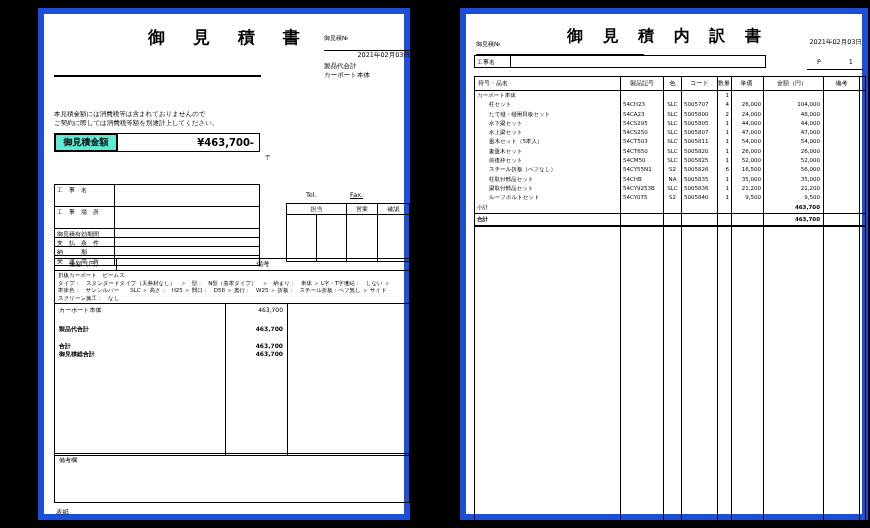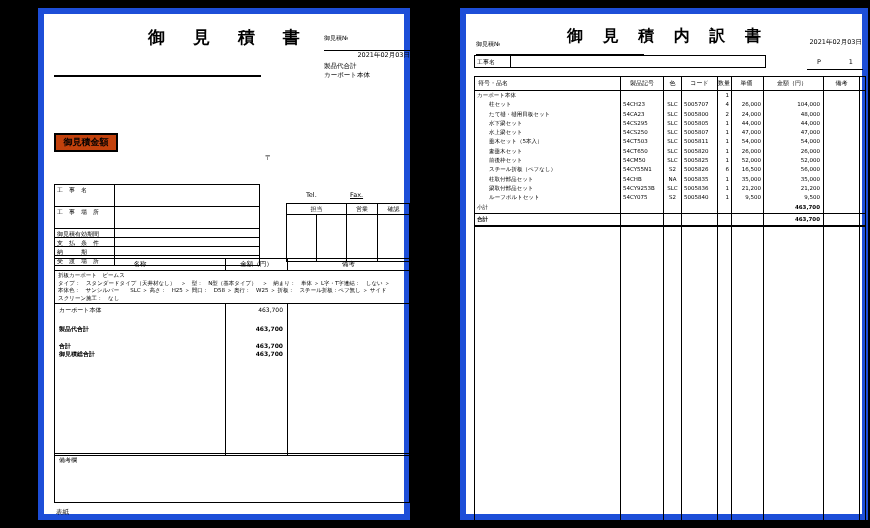--- a/index.html
+++ b/index.html
@@ -20,21 +20,21 @@
   
   #cover-no{left:280px;top:20px;width:86px;border-bottom:1px solid #000;padding-bottom:8px;}
   #cover-date{left:280px;top:37px;width:86px;text-align:right;}
   #cover-property{left:280px;top:48px;}
   #cover-access{left:280px;top:57px;}
   #cover-rule{left:10px;top:61px;width:207px;height:2px;background:#000;}
   #cover-greet{left:10px;top:72px;}
   #cover-taxnote{left:10px;top:96px;}
   
   #amount-box{left:10px;top:119px;width:206px;height:19px;display:flex;box-sizing:border-box;}
-  #amount-label{width:64px;border:2px solid #000;box-sizing:border-box;display:flex;align-items:center;justify-content:center;font-size:9px;font-weight:bold;background:#c2410c;}
+  #amount-label{width:64px;border:2px solid #000;box-sizing:border-box;display:flex;align-items:center;justify-content:center;font-size:9px;font-weight:bold;background:#5eead4;}
   #amount-value{flex:1;border:1px solid #000;border-left:none;box-sizing:border-box;display:flex;align-items:center;justify-content:flex-end;padding-right:5px;font-size:10px;font-weight:bold;}
   #postal-mark{left:221px;top:139px;font-size:7px;}
   
   #info-table{left:10px;top:170px;width:206px;border:1px solid #000;box-sizing:border-box;}
   .info-row{display:flex;border-bottom:1px solid #000;box-sizing:border-box;}
   .info-row:last-child{border-bottom:none;}
   .info-label{width:60px;border-right:1px solid #000;box-sizing:border-box;padding:1px 2px;font-size:6px;}
   .info-val{flex:1;}
   .ir-tall{height:22px;}
   .ir-small{height:9px;}
@@ -110,23 +110,28 @@
 <div class="page" id="cover-page">
   <div class="doc-title" id="cover-title">御 見 積 書</div>
 
   <div class="abs t6" id="cover-no">御見積№</div>
   <div class="abs t65" id="cover-date">2021年02月03日</div>
   <div class="abs t65" id="cover-property">製品代合計</div>
   <div class="abs t65" id="cover-access">カーポート本体</div>
 
   <div class="abs" id="cover-rule"></div>
 
+  <div class="abs t65" id="cover-taxnote">
+    <div>本見積金額には消費税等は含まれておりませんので</div>
+    <div>ご契約に際しては消費税等額を別途計上してください。</div>
+  </div>
 
   <div class="abs" id="amount-box">
     <div id="amount-label">御見積金額</div>
+    <div id="amount-value">¥463,700-</div>
   </div>
   <div class="abs" id="postal-mark">〒</div>
 
   <div class="abs" id="info-table">
     <div class="info-row ir-tall">
       <div class="info-label">工　事　名</div>
         <div class="info-val"></div>
     </div>
     <div class="info-row ir-tall">
       <div class="info-label">工　事　場　所</div>
@@ -162,21 +167,20 @@
     <div class="stamp-body">
       <div class="sb1"></div>
       <div class="sb2"></div>
       <div class="sb3"></div>
       <div class="sb4"></div>
     </div>
   </div>
 
   <div class="abs" id="main-table">
     <div id="mt-header">
-      <div class="mh-name">名称</div>
       <div class="mh-amount">金額（円）</div>
       <div class="mh-remarks">備考</div>
     </div>
     <div id="mt-desc">
       <div>折板カーポート　ビームス</div>
       <div>タイプ：　スタンダードタイプ（天井材なし）　＞　型：　N型（基本タイプ）　＞　納まり：　単体 ＞ L字・T字連結：　しない ＞</div>
       <div>本体色：　サンシルバー　　SLC ＞ 高さ：　H25 ＞ 間口：　D58 ＞ 奥行：　W25 ＞ 折板：　スチール折板：ペフ無し ＞ サイド</div>
       <div>スクリーン施工：　なし</div>
     </div>
     <div id="mt-items">

